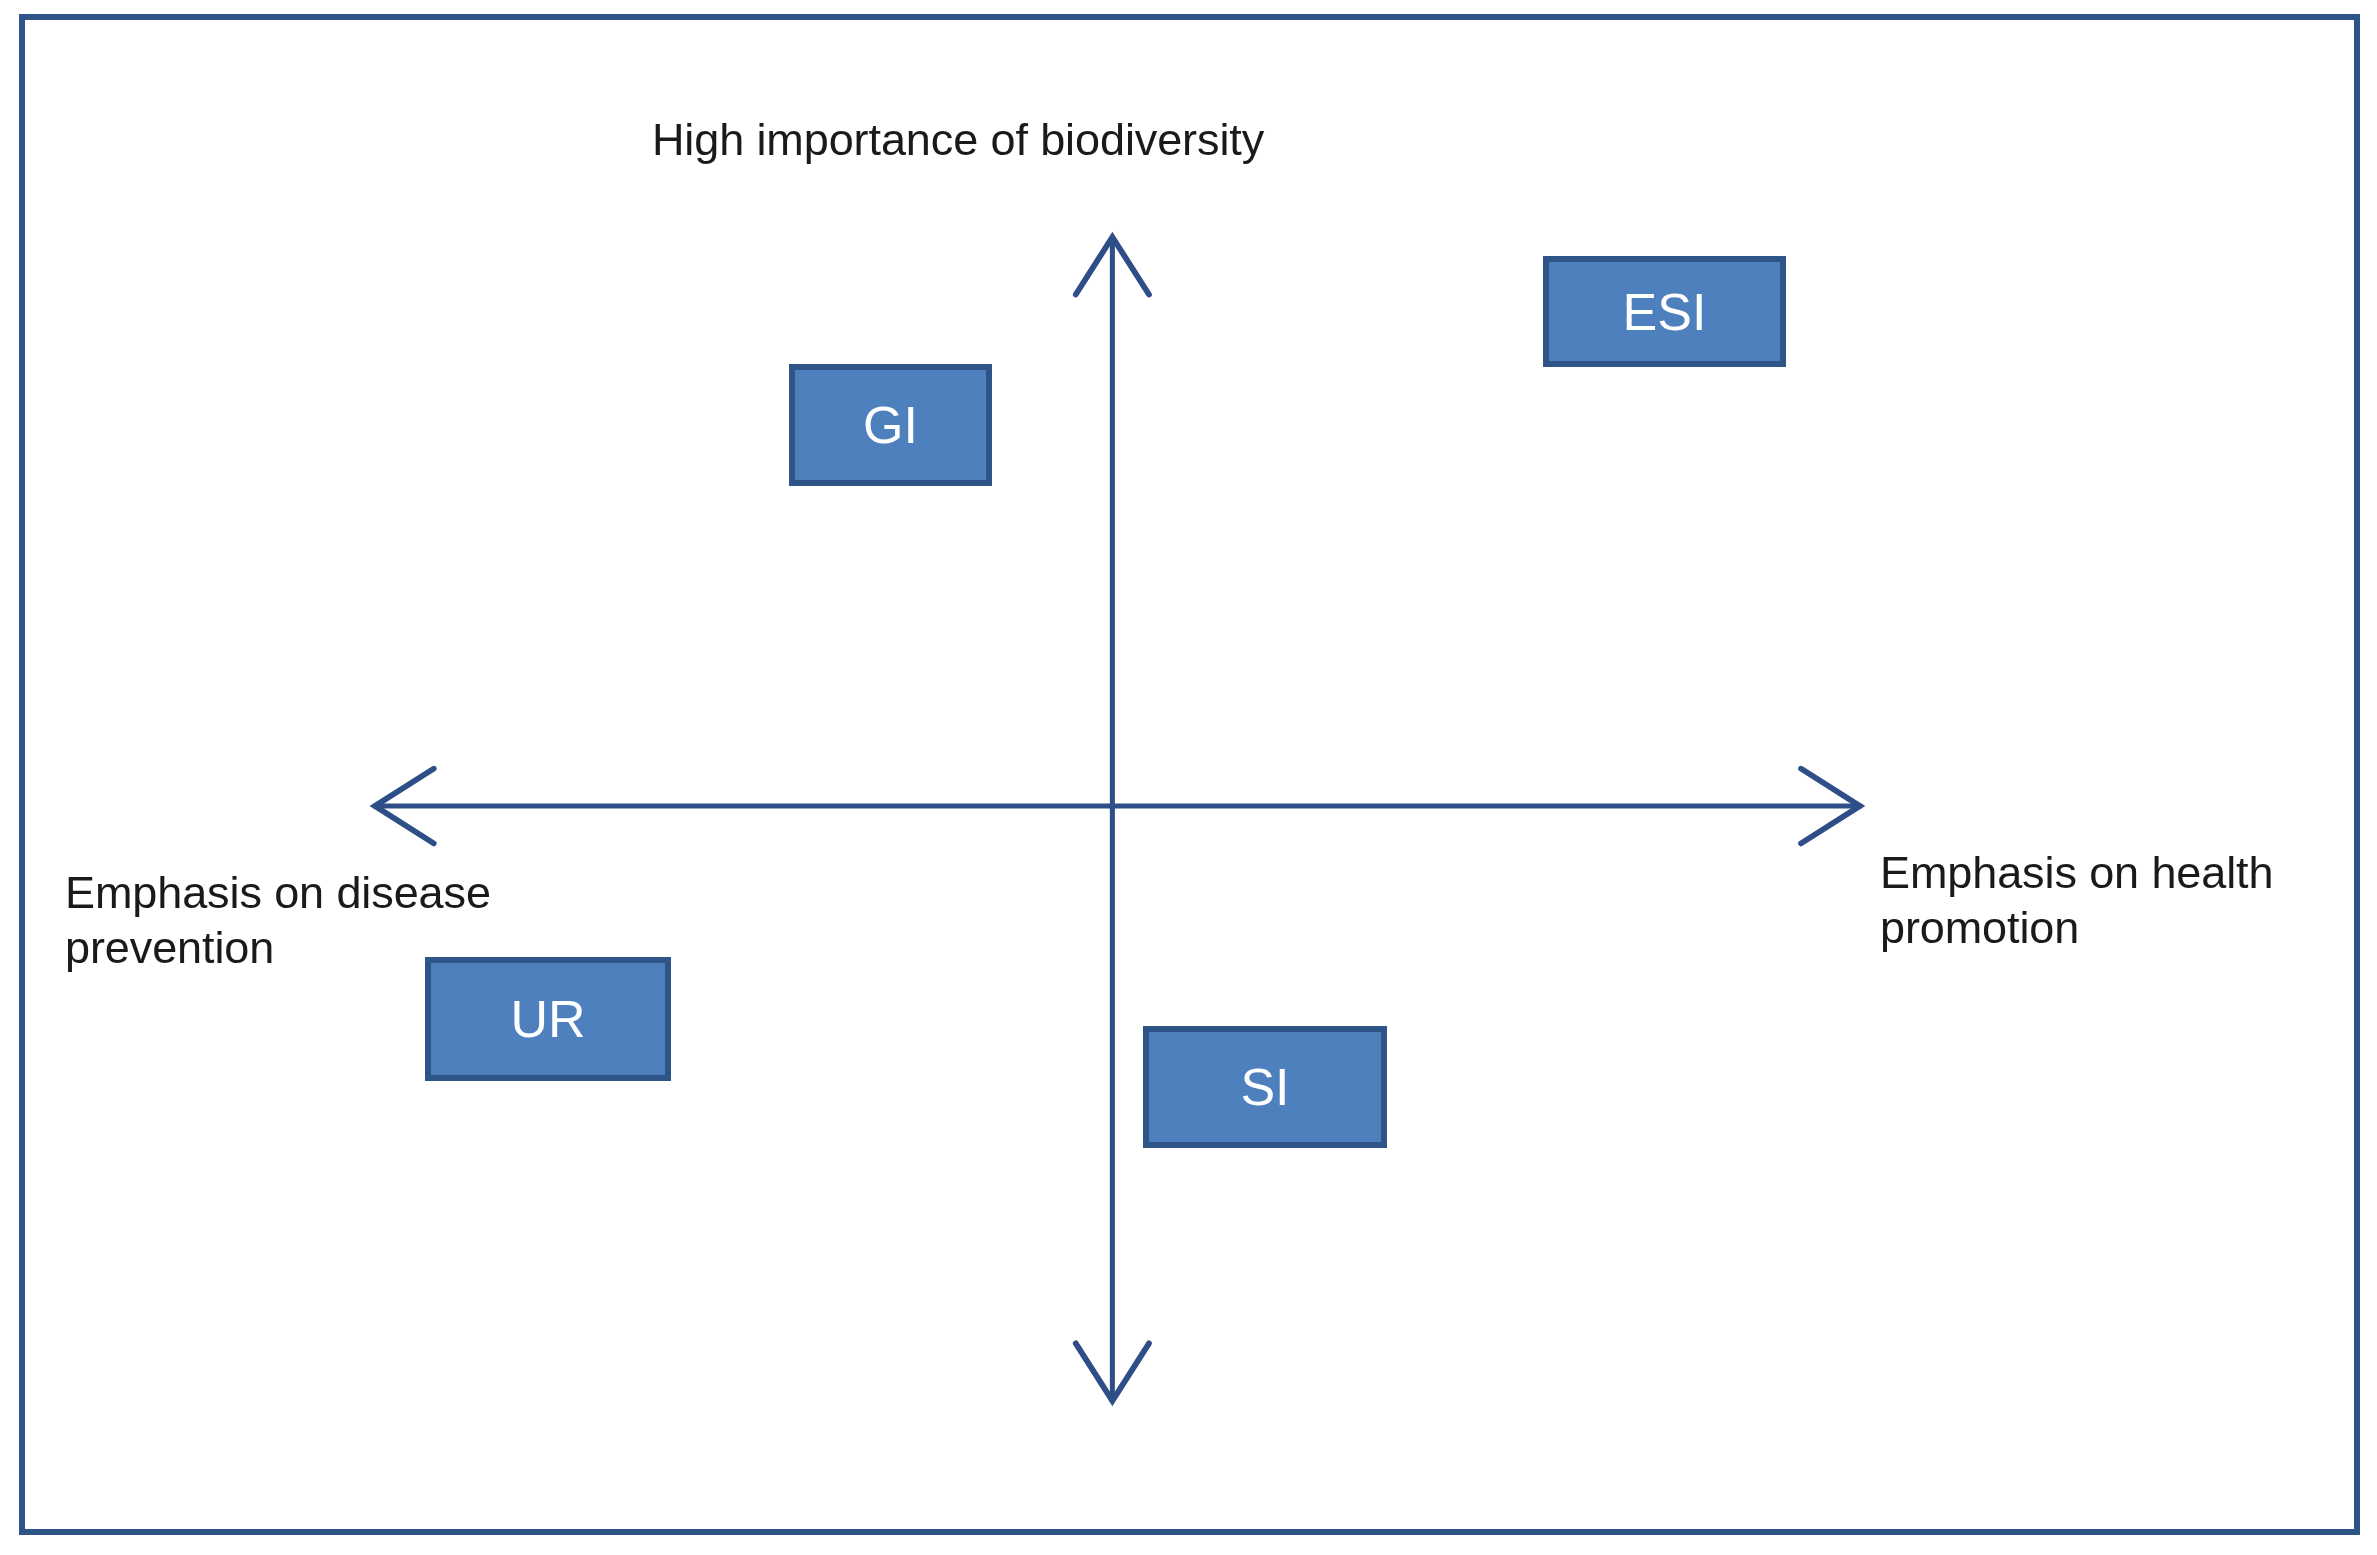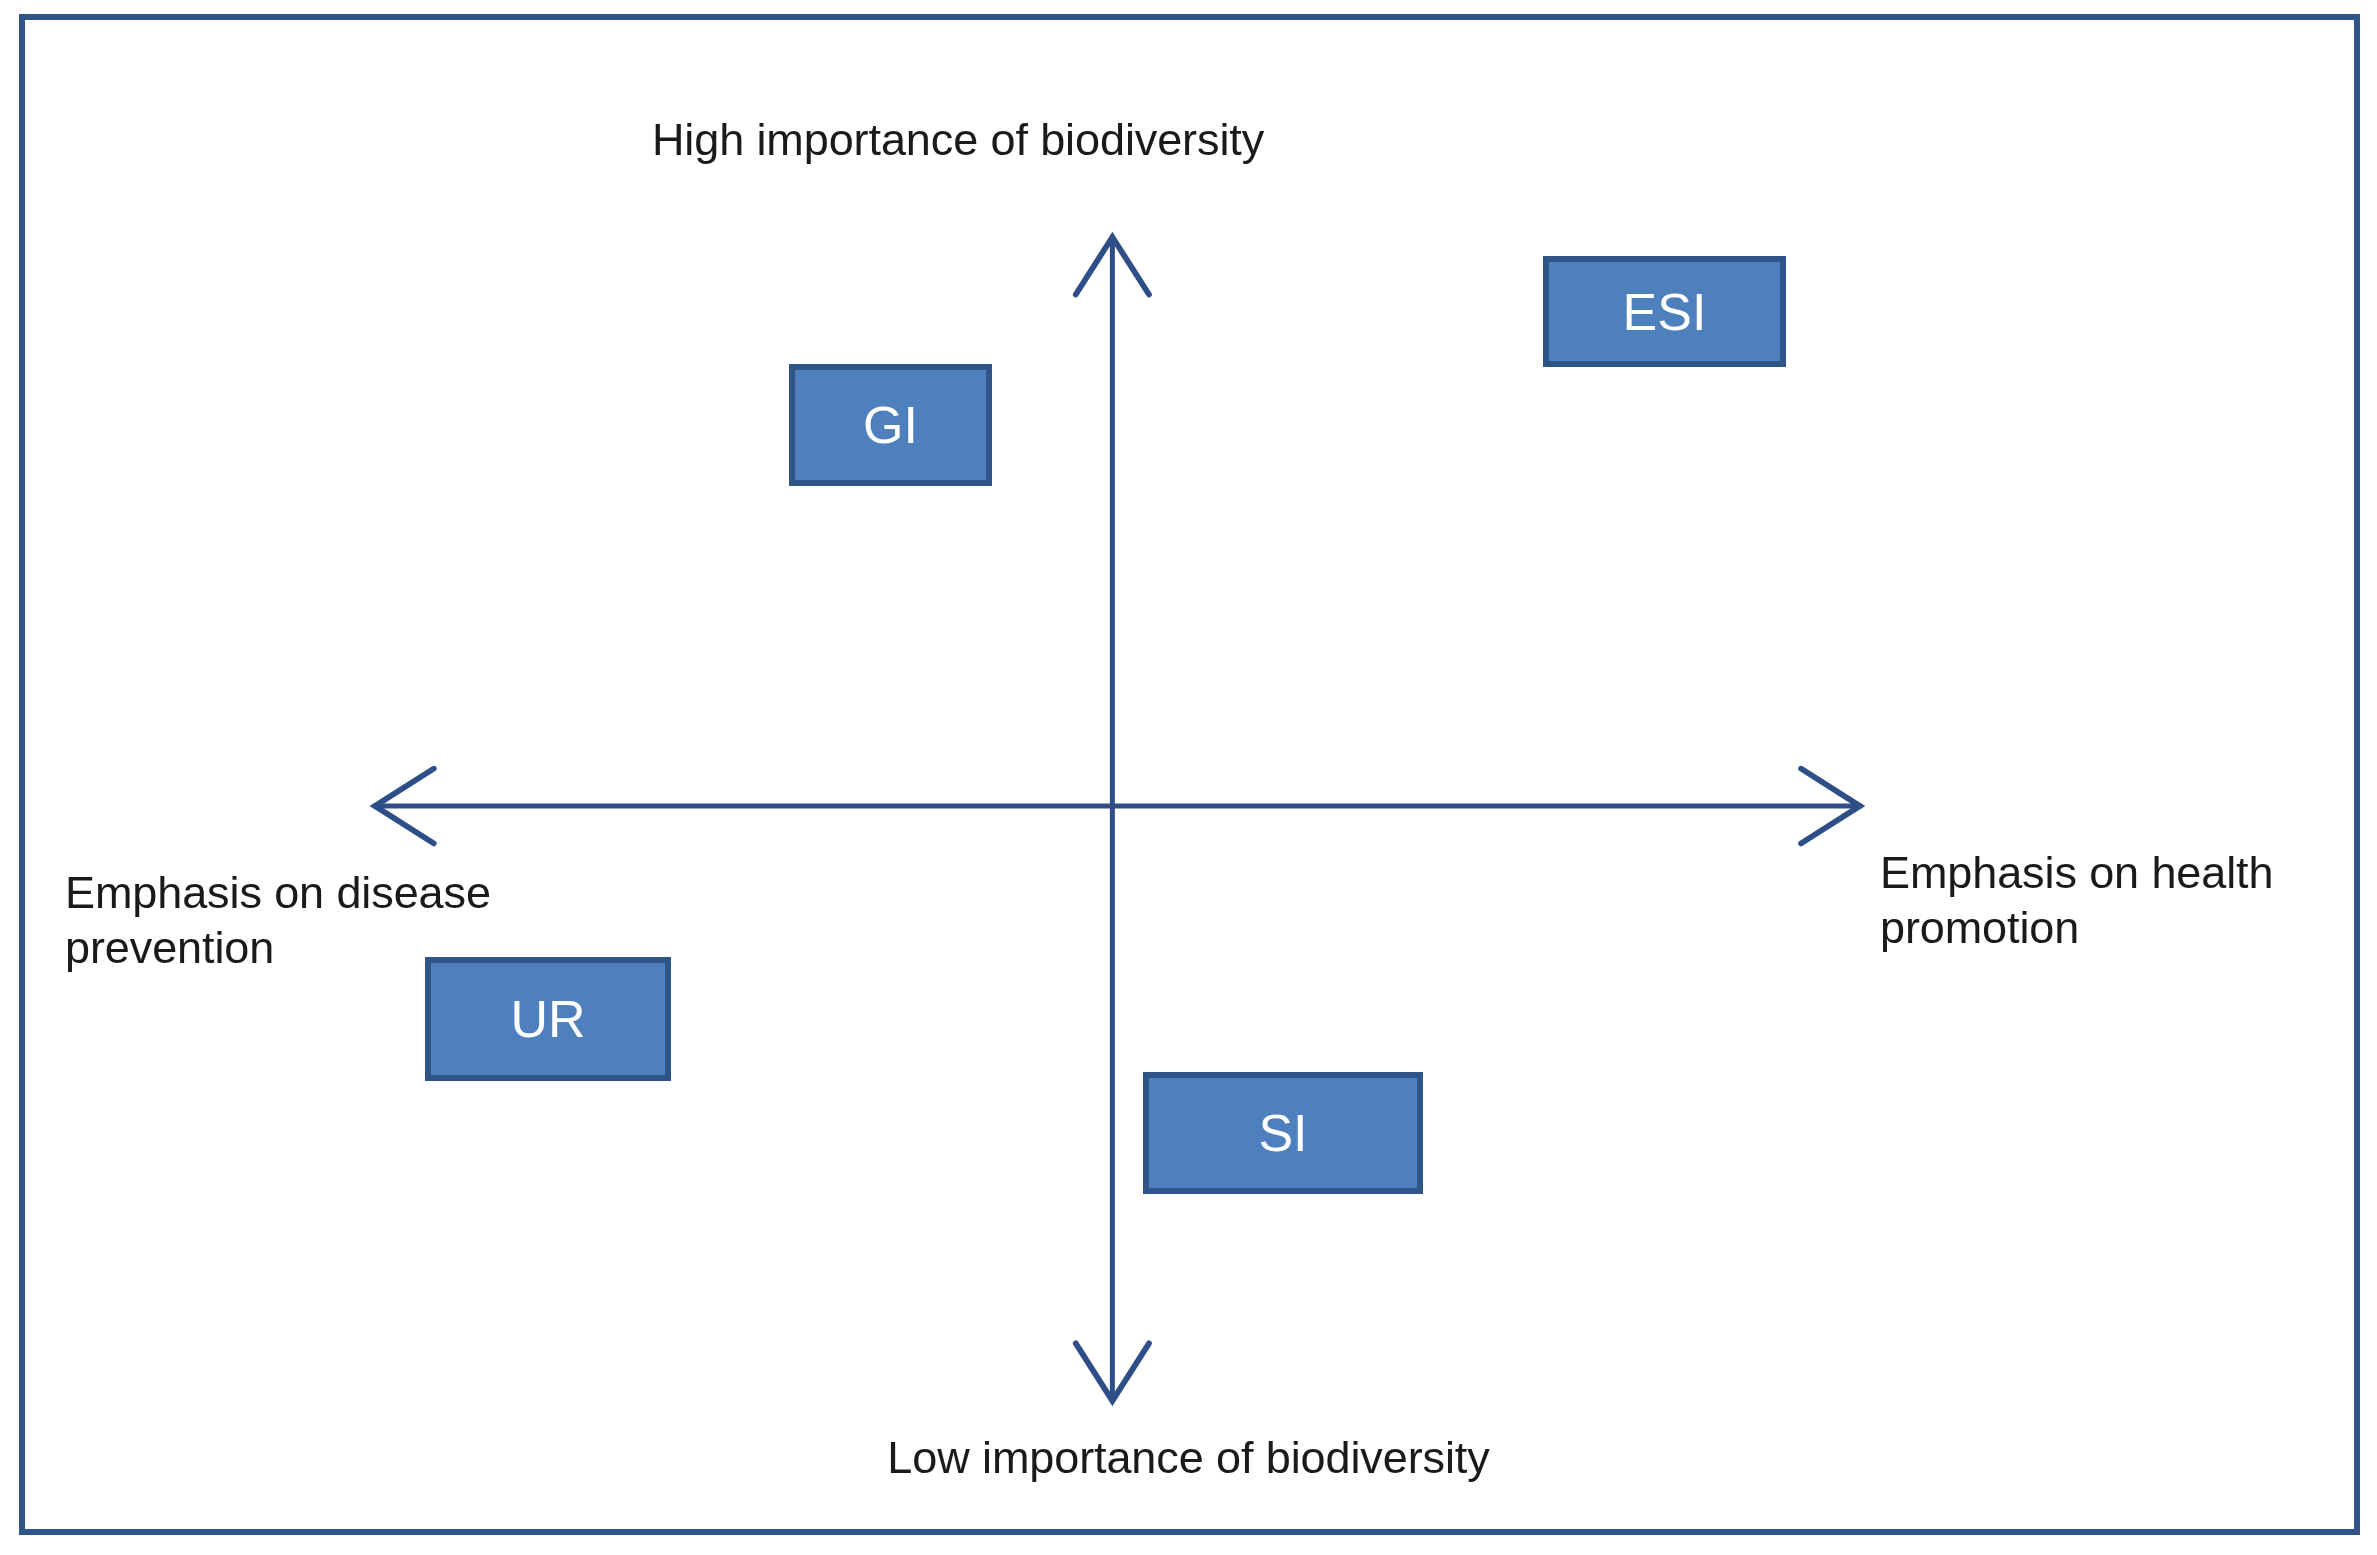--- a/index.html
+++ b/index.html
@@ -113,30 +113,29 @@
 
     <line x1="1549" y1="328" x2="1549" y2="1952" stroke="#2E4E87" stroke-width="7"></line>
 
     <polyline points="1498,410 1549,330 1600,410" fill="none" stroke="#2E4E87" stroke-width="8" stroke-linecap="round"></polyline>
 
     <polyline points="1498,1870 1549,1950 1600,1870" fill="none" stroke="#2E4E87" stroke-width="8" stroke-linecap="round"></polyline>
   </svg>
 
   <div class="axis-label top">High importance of biodiversity</div>
 
-  <div class="axis-label bottom">Low importance of biodiversity</div>
 
   <div class="axis-label left">Emphasis on disease
 prevention</div>
 
   <div class="axis-label right">Emphasis on health
 promotion</div>
 
   <div class="concept-box" style="left:1523px; top:256px; width:243px; height:111px;margin-left:20px;">ESI</div>
 
   <div class="concept-box" style="left:789px; top:364px; width:203px; height:122px;">GI</div>
 
   <div class="concept-box" style="left:425px; top:957px; width:246px; height:124px;text-align:right;">UR</div>
 
-  <div class="concept-box" style="left:1143px; top:1072px; width:280px; height:122px;">SI</div>
+  <div class="concept-box" style="left:1143px; top:1026px; width:244px; height:122px;">SI</div>
 
 </div>
 
 
 </body></html>

